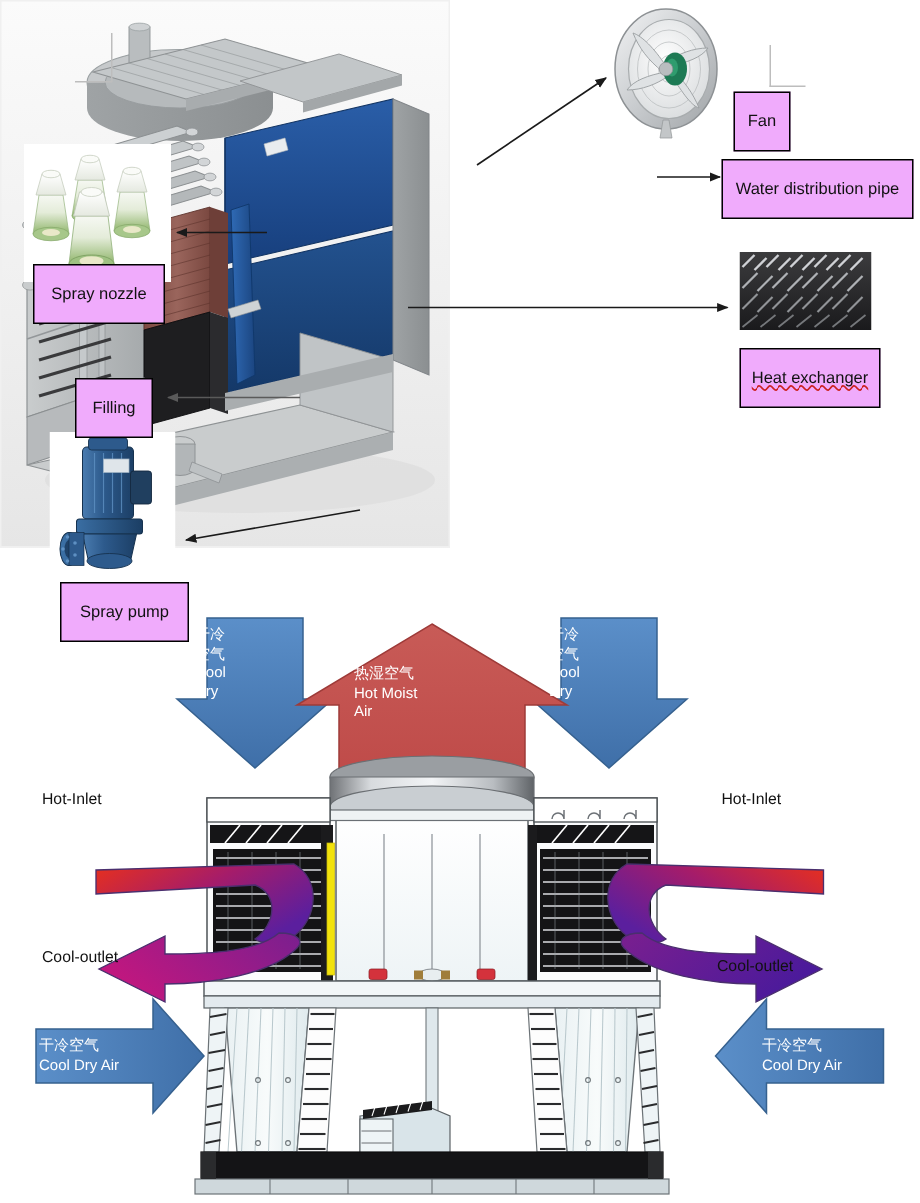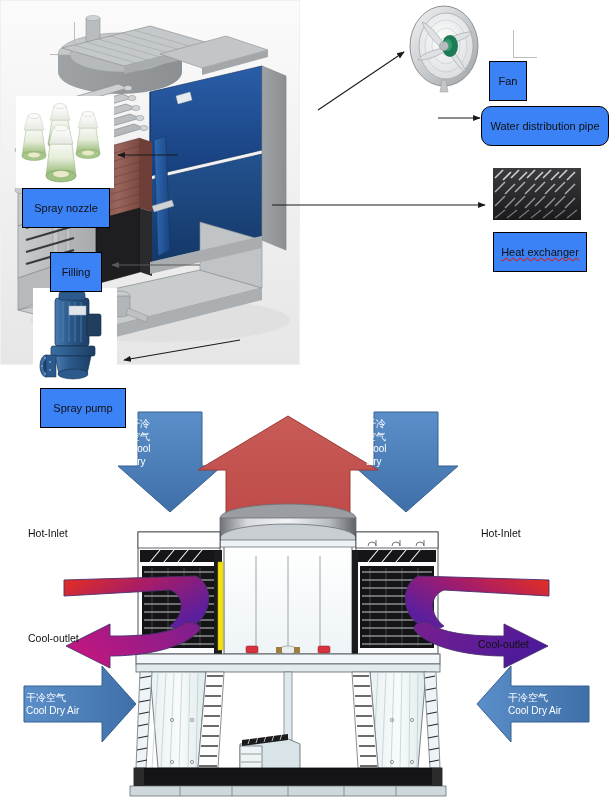--- a/index.html
+++ b/index.html
@@ -6,21 +6,21 @@
   body{
     width:613px;height:802px;position:relative;overflow:hidden;
     font-family:"Liberation Sans","DejaVu Sans",sans-serif;
     color:#1a1a1a;
   }
 
   
   .callout{
     position:absolute;
     border:1px solid #000;
-    background:#3b82f6;
+    background:#f0abfc;
     font-size:11px;
     line-height:1.1;
     color:#111;
     display:flex;align-items:center;justify-content:center;
     padding:19px 6px;
     box-sizing:border-box;
     white-space:nowrap;
     z-index:40;
   }
   .misspell{
@@ -419,29 +419,29 @@
 
   <line x1="200" y1="265" x2="112" y2="265" stroke="#5a5a5a" stroke-width="1.1" marker-end="url(#arrGray)"></line>
 
   <line x1="240" y1="340" x2="124" y2="360" stroke="#1a1a1a" stroke-width="1.1" marker-end="url(#arrBlack)"></line>
 </svg>
 
 <div class="callout" style="left:489px;top:61px;width:38px;height:26px;">
   <span>Fan</span>
 </div>
 
-<div class="callout" style="left:481px;top:106px;width:128px;height:24px;border-radius:10px;">
+<div class="callout" style="left:481px;top:106px;width:128px;height:24px;">
   <span>Water distribution pipe</span>
 </div>
 
 <div class="callout" style="left:493px;top:232px;width:94px;height:27px;">
   <span class="misspell">Heat exchanger</span>
 </div>
 
-<div class="callout" style="left:22px;top:188px;width:88px;height:36px;">
+<div class="callout" style="left:22px;top:176px;width:88px;height:36px;">
   <span>Spray nozzle</span>
 </div>
 
 <div class="callout" style="left:50px;top:252px;width:52px;height:26px;">
   <span>Filling</span>
 </div>
 
 <div class="callout" style="left:40px;top:388px;width:86px;height:24px;">
   <span>Spray pump</span>
 </div>
@@ -745,20 +745,25 @@
     <div>Dry</div>
   </div>
 
   <div class="arrowtext" style="left:366px;top:18px;width:80px;">
     <div class="cn">干冷</div>
     <div class="cn">空气</div>
     <div>Cool</div>
     <div>Dry</div>
   </div>
 
+  <div class="arrowtext" style="left:236px;top:44px;width:104px;text-align:left;">
+    <div class="cn">热湿空气</div>
+    <div>Hot Moist</div>
+    <div>Air</div>
+  </div>
 
   <div class="arrowtext" style="left:26px;top:292px;width:80px;">
     <div class="cn">干冷空气</div>
     <div>Cool Dry Air</div>
   </div>
 
   <div class="arrowtext" style="left:508px;top:292px;width:80px;">
     <div class="cn">干冷空气</div>
     <div>Cool Dry Air</div>
   </div>

